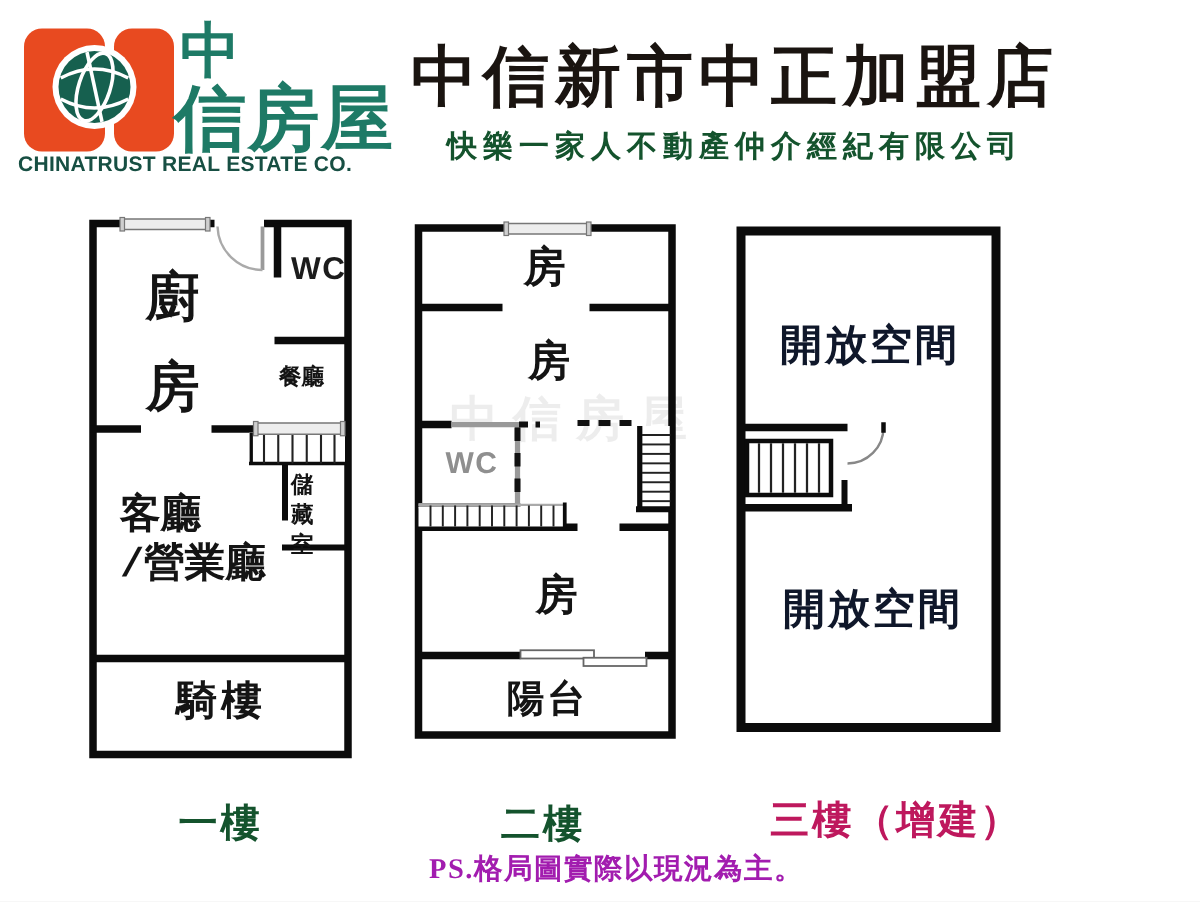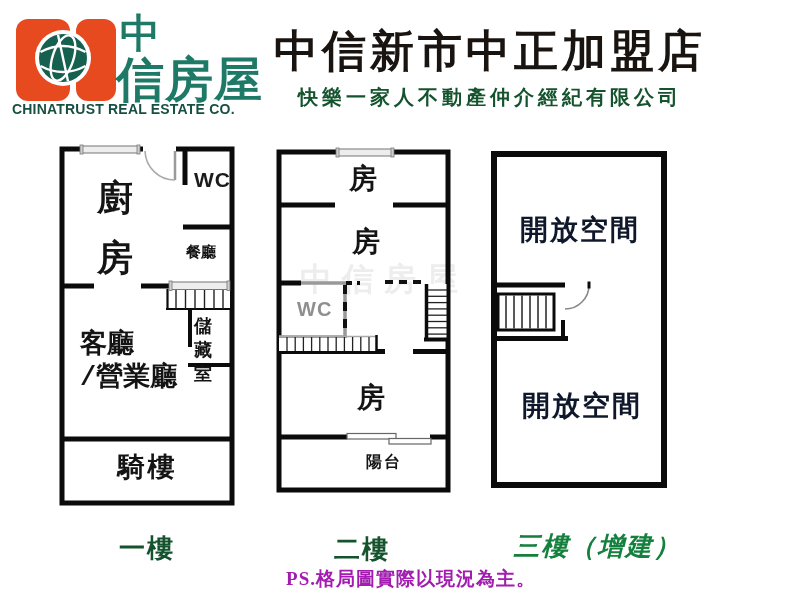--- a/index.html
+++ b/index.html
@@ -19,21 +19,21 @@
     font-size:20px;font-weight:700;color:#14532d;letter-spacing:4px;white-space:nowrap;}
   
   .lbl{font-weight:700;color:#141414;line-height:1.2;}
   .vert{line-height:1.67;word-break:break-all;}
   .wc-dark{font-family:"Liberation Sans","DejaVu Sans",sans-serif;font-weight:700;
     color:#1c1c1c;font-size:21px;letter-spacing:1px;}
   .wc-gray{font-family:"Liberation Sans","DejaVu Sans",sans-serif;font-weight:700;
     color:#8f8f8f;font-size:20px;letter-spacing:1px;}
   .red-room{color:#0f172a;letter-spacing:2px;font-size:28px;font-weight:700;text-align:center;}
   .floor-name{font-size:26px;font-weight:700;color:#14532d;letter-spacing:2px;text-align:center;}
-  .floor-name.red{color:#15803d;font-style:italic;}
+  .floor-name.red{color:#be185d;}
   .footnote{font-size:19px;font-weight:600;color:#a21caf;letter-spacing:1px;text-align:center;}
   .watermark{font-size:32px;color:#555;opacity:.10;letter-spacing:10px;font-weight:700;}
   .prewrap{white-space:pre-line;}
   svg{display:block;}
 </style>
 </head>
 <body>
 
 <div id="canvas">
 
@@ -95,21 +95,21 @@
       </g>
       <rect x="113" y="139" width="57" height="7.5" fill="#ededed" stroke="#777" stroke-width="1"></rect>
       <rect x="111" y="138" width="3" height="9.5" fill="#cfcfcf" stroke="#777" stroke-width="0.8"></rect>
       <rect x="169" y="138" width="3" height="9.5" fill="#cfcfcf" stroke="#777" stroke-width="0.8"></rect>
     </g>
   </svg>
 
   <div class="abs lbl vert" style="left:97px;top:168px;width:30px;font-size:36px;">廚房</div>
   <div class="abs wc-dark" style="left:194px;top:168px;">WC</div>
   <div class="abs lbl" style="left:186px;top:243px;font-size:15px;">餐廳</div>
-  <div class="abs lbl vert" style="left:194px;top:315px;width:16px;font-size:18px;line-height:1.32;">儲藏室</div>
+  <div class="abs lbl vert" style="left:194px;top:315px;width:16px;font-size:15px;line-height:1.32;">儲藏室</div>
   <div class="abs lbl prewrap" style="left:80px;top:329px;width:115px;font-size:27px;line-height:1.22;font-family:Liberation Mono, monospace;">客廳
 /營業廳</div>
   <div class="abs lbl" style="left:100px;top:451px;width:95px;font-size:27px;text-align:center;letter-spacing:3px;">騎樓</div>
 
   <svg class="abs" style="left:268px;top:145px;" width="190" height="352" viewBox="0 0 190 352">
     <g stroke="#0b0b0b" fill="none">
       <rect x="11" y="7" width="169" height="338" stroke-width="5"></rect>
       <line x1="11" y1="60" x2="67" y2="60" stroke-width="5"></line>
       <line x1="125" y1="60" x2="180" y2="60" stroke-width="5"></line>
       <line x1="11" y1="138" x2="33" y2="138" stroke-width="5"></line>
@@ -167,21 +167,21 @@
     <g>
       <rect x="79" y="288.5" width="49" height="5.5" fill="#ffffff" stroke="#666" stroke-width="1.2"></rect>
       <rect x="121" y="293.5" width="42" height="5.5" fill="#ffffff" stroke="#666" stroke-width="1.2"></rect>
     </g>
   </svg>
 
   <div class="abs lbl" style="left:349px;top:162px;font-size:28px;">房</div>
   <div class="abs lbl" style="left:352px;top:225px;font-size:28px;">房</div>
   <div class="abs wc-gray" style="left:297px;top:298px;">WC</div>
   <div class="abs lbl" style="left:357px;top:381px;font-size:28px;">房</div>
-  <div class="abs lbl" style="left:330px;top:452px;width:70px;font-size:16px;text-align:center;letter-spacing:2px;margin-left:19px;">陽台</div>
+  <div class="abs lbl" style="left:330px;top:452px;width:70px;font-size:25px;text-align:center;letter-spacing:2px;">陽台</div>
 
   <svg class="abs" style="left:488px;top:148px;" width="185" height="348" viewBox="0 0 185 348">
     <g stroke="#0b0b0b" fill="none">
       <rect x="6" y="6" width="170" height="331" stroke-width="6"></rect>
       <line x1="6" y1="137" x2="77" y2="137" stroke-width="5"></line>
       <line x1="75" y1="172" x2="75" y2="191" stroke-width="4"></line>
       <line x1="6" y1="190.5" x2="80" y2="190.5" stroke-width="5"></line>
     </g>
     <g>
       <path d="M 101,137 A 24 24 0 0 1 77,161" stroke="#888" stroke-width="1.6" fill="none"></path>

